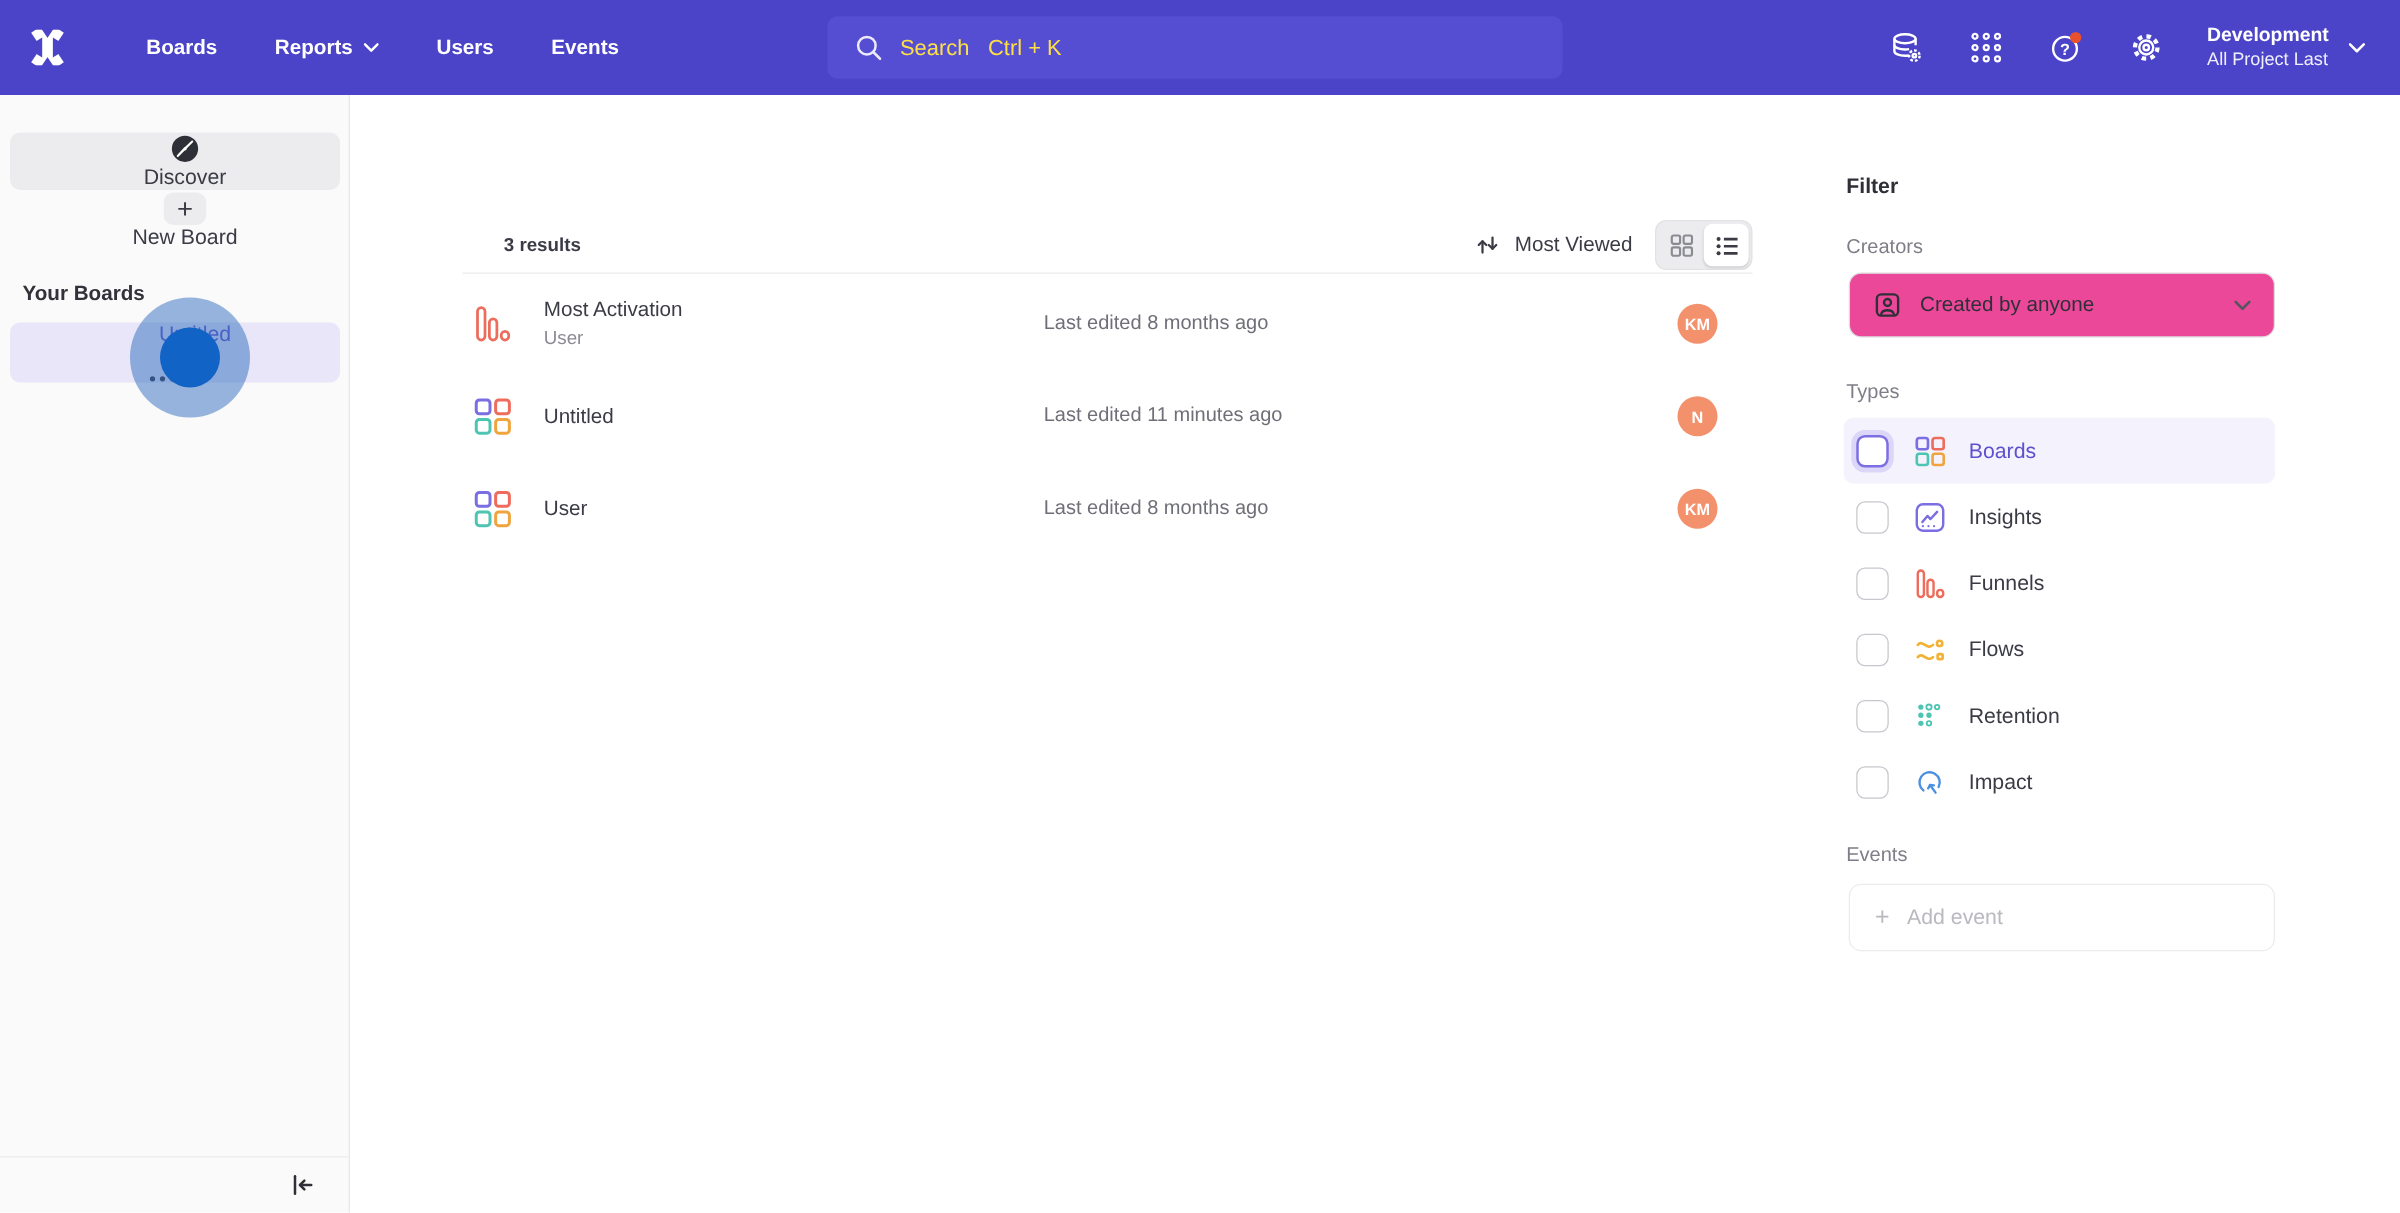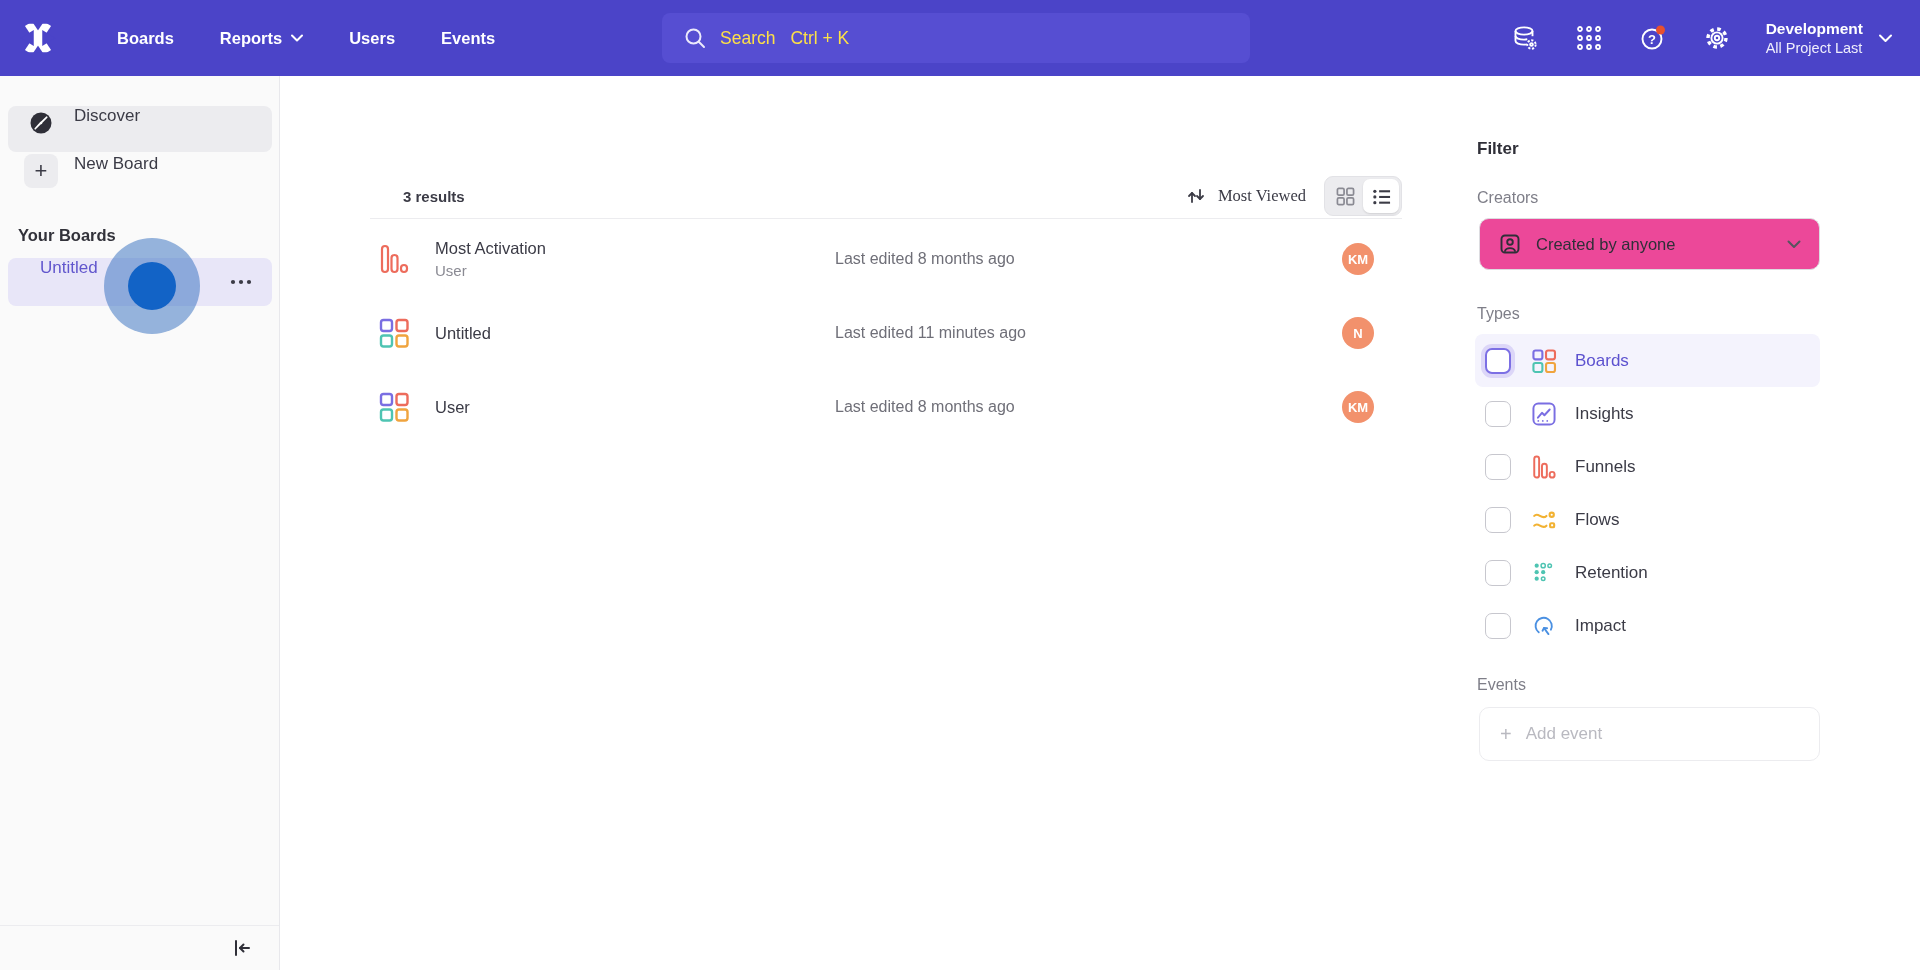--- a/index.html
+++ b/index.html
@@ -25,21 +25,21 @@
     justify-content:center; cursor:pointer; }
   .workspace { display:flex; align-items:center; gap:16px; cursor:pointer; }
   .ws-text { text-align:left; }
   .ws-name { color:#fff; font-size:15.5px; font-weight:700; line-height:1.25; }
   .ws-scope { color:#f0effc; font-size:14.5px; line-height:1.25; }
 
   
   .sidebar { position:absolute; left:0; top:76px; width:280px; height:894px;
     background:#fafafa; border-right:1px solid #e8e8ec; }
   .side-item { position:absolute; left:8px; width:264px; height:46px; border-radius:8px;
-    display:flex; cursor:pointer; }
+    display:flex; align-items:center; cursor:pointer;flex-direction:column; }
   .side-item .icon-slot { width:34px; height:34px; margin-left:16px; display:flex;
     align-items:center; justify-content:center; border-radius:8px; }
   .side-item .lbl { margin-left:16px; font-size:17px; font-weight:500; color:#3b3b46; }
   .item-discover { top:30px; background:#ececef; }
   .item-newboard { top:78px; }
   .item-newboard .icon-slot { background:#ececef; font-size:22px; color:#3b3b46; }
   .side-section { position:absolute; left:18px; top:150px; font-size:16.5px;
     font-weight:700; color:#32323a; }
   .item-untitled { top:182px; height:48px; background:#e8e6f8; justify-content:space-between; }
   .item-untitled .lbl { color:#6156cd; margin-left:32px; }
@@ -54,21 +54,21 @@
   .cursor-inner { position:absolute; left:24px; top:24px; width:48px; height:48px;
     border-radius:50%; background:#1263c6; }
 
   
   .main { position:absolute; left:280px; top:76px; width:1195px; height:894px; background:#fff; }
   .list-head { position:absolute; left:90px; right:73px; top:92px; height:56px;
     display:flex; align-items:center; }
   .count { font-size:15px; font-weight:700; color:#3b3b46;margin-left:33px; }
   .head-right { margin-left:auto; display:flex; align-items:center; gap:18px; }
   .sort { display:flex; align-items:center; gap:12px; cursor:pointer; }
-  .sort-lbl { font-size:16.5px; font-weight:500; color:#3b3b46;font-family:Liberation Serif, serif; }
+  .sort-lbl { font-size:16.5px; font-weight:500; color:#3b3b46; }
   .view-toggle { display:flex; background:#ececef; border:1px solid #e2e2e6;
     border-radius:9px; padding:2px; }
   .toggle-seg { width:36px; height:34px; display:flex; align-items:center;
     justify-content:center; border-radius:7px; cursor:pointer; }
   .toggle-seg.active { background:#fff; box-shadow:0 1px 2px rgba(0,0,0,.12); }
   .list-divider { position:absolute; left:90px; right:73px; top:142px; height:1px; background:#ececef; }
   .rows { position:absolute; left:90px; right:73px; top:146px; }
   .row { height:74px; display:flex; align-items:center; cursor:pointer; border-radius:8px; }
   .row .ricon { width:32px; height:32px; margin-left:8px; }
   .row .rtitle-wrap { margin-left:25px; width:400px; }

